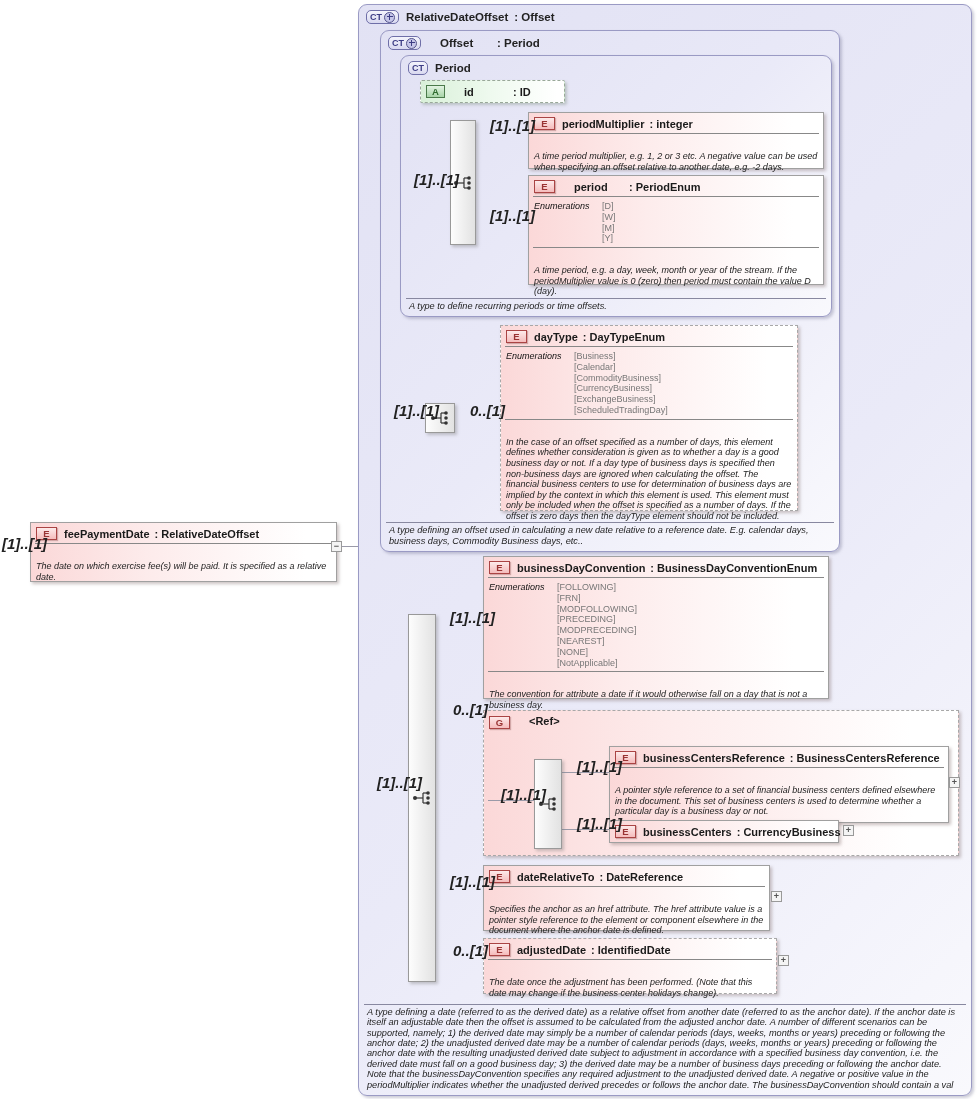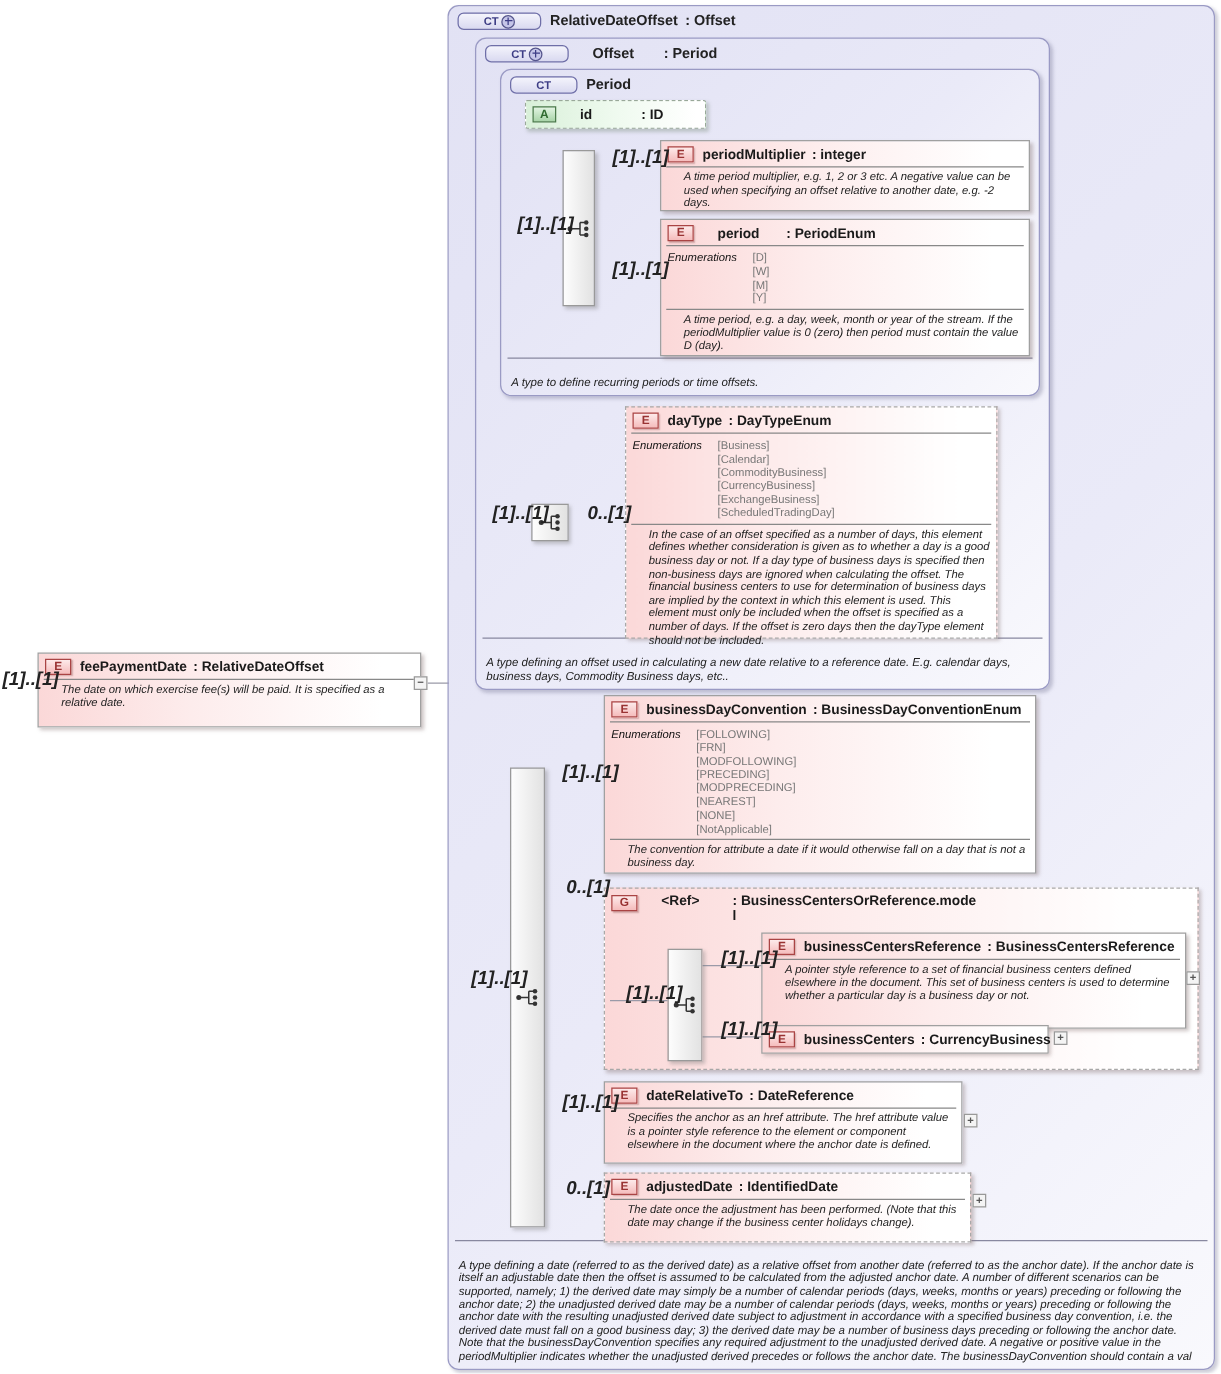--- a/index.html
+++ b/index.html
@@ -9,43 +9,43 @@
   
   .hl{position:absolute;height:1px;background:#9a9aa8;z-index:1;}
   .vl{position:absolute;width:1px;background:#9a9aa8;z-index:1;}
 
   
   .ctbox{position:absolute;border:1px solid #9a9ac4;border-radius:9px;
          background:linear-gradient(135deg,#e2e2f4 0%,#eaeaf8 55%,#f9f9fd 100%);
          box-shadow:2px 2px 3px rgba(110,110,140,.35);z-index:2;}
   .cthead{display:flex;align-items:center;gap:7px;padding:5px 6px 0 7px;font-size:11.5px;font-weight:bold;color:#222;}
   .ctfoot{position:absolute;left:5px;right:5px;bottom:2px;border-top:1px solid #8888a0;
-          padding:14px 3px 3px 3px;font-style:italic;font-size:9.2px;line-height:10.4px;color:#222;}
+          padding:2px 3px 3px 3px;font-style:italic;font-size:9.2px;line-height:10.4px;color:#222;}
 
   
   .badge{display:inline-flex;align-items:center;justify-content:center;box-sizing:border-box;flex:0 0 auto;}
-  .badge-ct{height:14px;padding:0 20px;border:1px solid #6f6fa8;border-radius:5px;
+  .badge-ct{height:14px;padding:0 3px;border:1px solid #6f6fa8;border-radius:5px;
             background:linear-gradient(#f4f4fc,#d9d9f0);color:#3d3d85;font-size:9px;font-weight:bold;gap:1px;}
   .derived-dot{display:inline-block;width:9px;height:9px;border-radius:50%;border:1px solid #55558c;
                background:#c5c5e8;position:relative;margin-left:1px;}
   .derived-dot::before{content:"";position:absolute;left:1.5px;right:1.5px;top:3.5px;height:1.4px;background:#3d3d85;}
   .derived-dot::after{content:"";position:absolute;top:1.5px;bottom:1.5px;left:3.5px;width:1.4px;background:#3d3d85;}
   .badge-e,.badge-g{width:21px;height:13px;border:1px solid #aa4444;background:linear-gradient(#fdeaea,#f5bcbc);
            color:#993333;font-size:9.5px;font-weight:bold;box-shadow:1px 1px 1px rgba(150,90,90,.4);}
   .badge-a{width:19px;height:13px;border:1px solid #4a7a4a;background:linear-gradient(#e2f4e2,#a8d4a8);
            color:#2f6b2f;font-size:9.5px;font-weight:bold;}
 
   
   .ebox{position:absolute;border:1px solid #a0a0a0;box-sizing:border-box;
         background:linear-gradient(to right,#fbd8d8 0%,#fdecec 40%,#ffffff 90%);
         box-shadow:2px 2px 3px rgba(130,110,110,.4);z-index:2;}
   .ebox.dashed{border-style:dashed;border-color:#a8a8a8;}
   .ehead{display:flex;align-items:center;gap:7px;padding:4px 5px 2px 5px;font-size:11px;font-weight:bold;white-space:nowrap;}
   .sep{border-top:1px solid #888;margin:1px 4px;}
-  .desc{padding:1px 5px;font-style:italic;font-size:9px;line-height:10.6px;color:#222;margin-left:13px;}
+  .desc{padding:16px 5px;font-style:italic;font-size:9px;line-height:10.6px;color:#222;}
   .enumrow{display:flex;padding:3px 5px 2px 5px;font-size:9px;line-height:10.8px;}
   .enumlab{flex:0 0 68px;font-style:italic;color:#111;}
   .enumvals{color:#777;}
   .wname{display:inline-block;margin-left:12px;}
 
   
   .abox{position:absolute;border:1px dashed #99a899;box-sizing:border-box;border-radius:2px;
         background:linear-gradient(to right,#d9f0d9 0%,#effaef 50%,#ffffff 95%);
         box-shadow:2px 2px 3px rgba(110,130,110,.35);z-index:2;
         display:flex;align-items:center;gap:7px;padding:0 5px;font-size:11px;font-weight:bold;}
@@ -253,22 +253,20 @@
     <div class="sep"></div>
     <div class="desc">The convention for attribute a date if it would otherwise fall on a day that is not a business day.</div>
   </div>
 
   <div class="ebox dashed" style="left:483px;top:710px;width:476px;height:146px;">
     <div class="ehead" style="align-items:flex-start;white-space:normal;">
       <span class="badge badge-g" style="margin-top:1px;">
           <span>G</span>
         </span>
       <span class="wname" style="width:50px;">&lt;Ref&gt;</span>
-      <span class="pre">: BusinessCentersOrReference.mode
-l</span>
     </div>
 
     <div class="hl" style="left:4px;top:89px;width:46px;"></div>
     <div class="hl" style="left:78px;top:61px;width:47px;"></div>
     <div class="hl" style="left:78px;top:118px;width:47px;"></div>
 
     <div class="seqbox" style="left:50px;top:48px;width:28px;height:90px;">
       <svg width="20" height="16" viewBox="0 0 20 16">
         <circle cx="3" cy="8" r="2" fill="#333"></circle>
           <line x1="3" y1="8" x2="11" y2="8" stroke="#333" stroke-width="1.2"></line>

